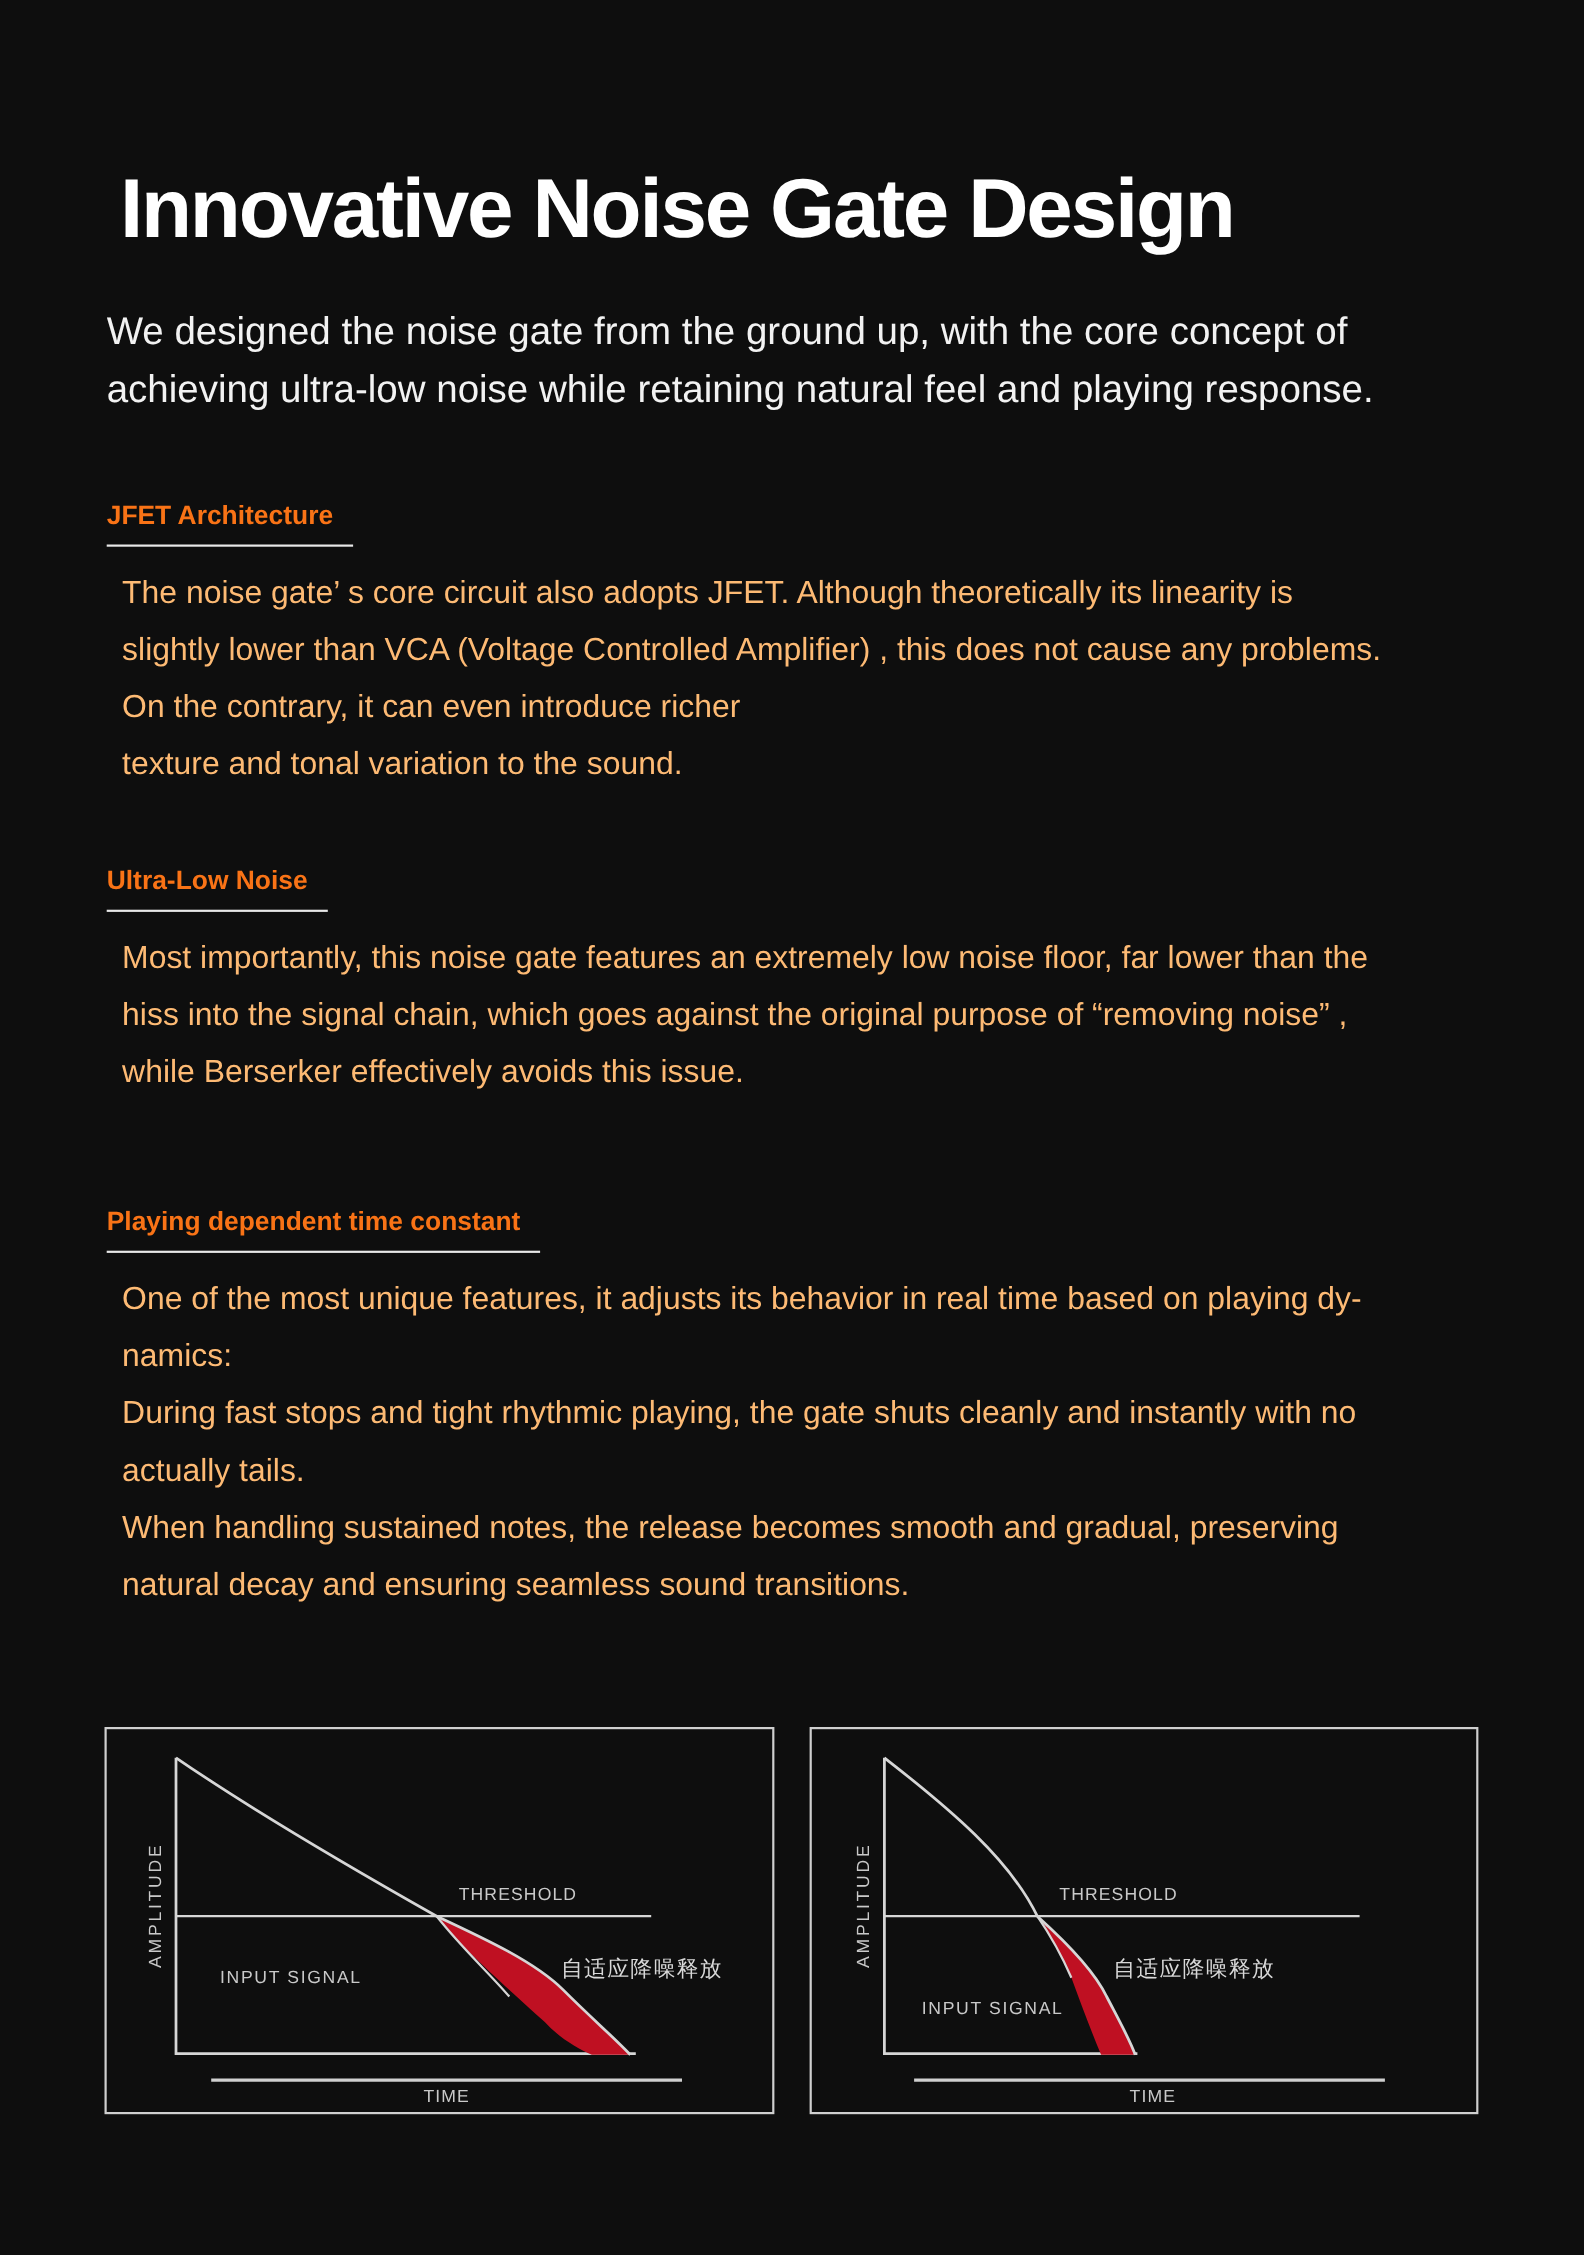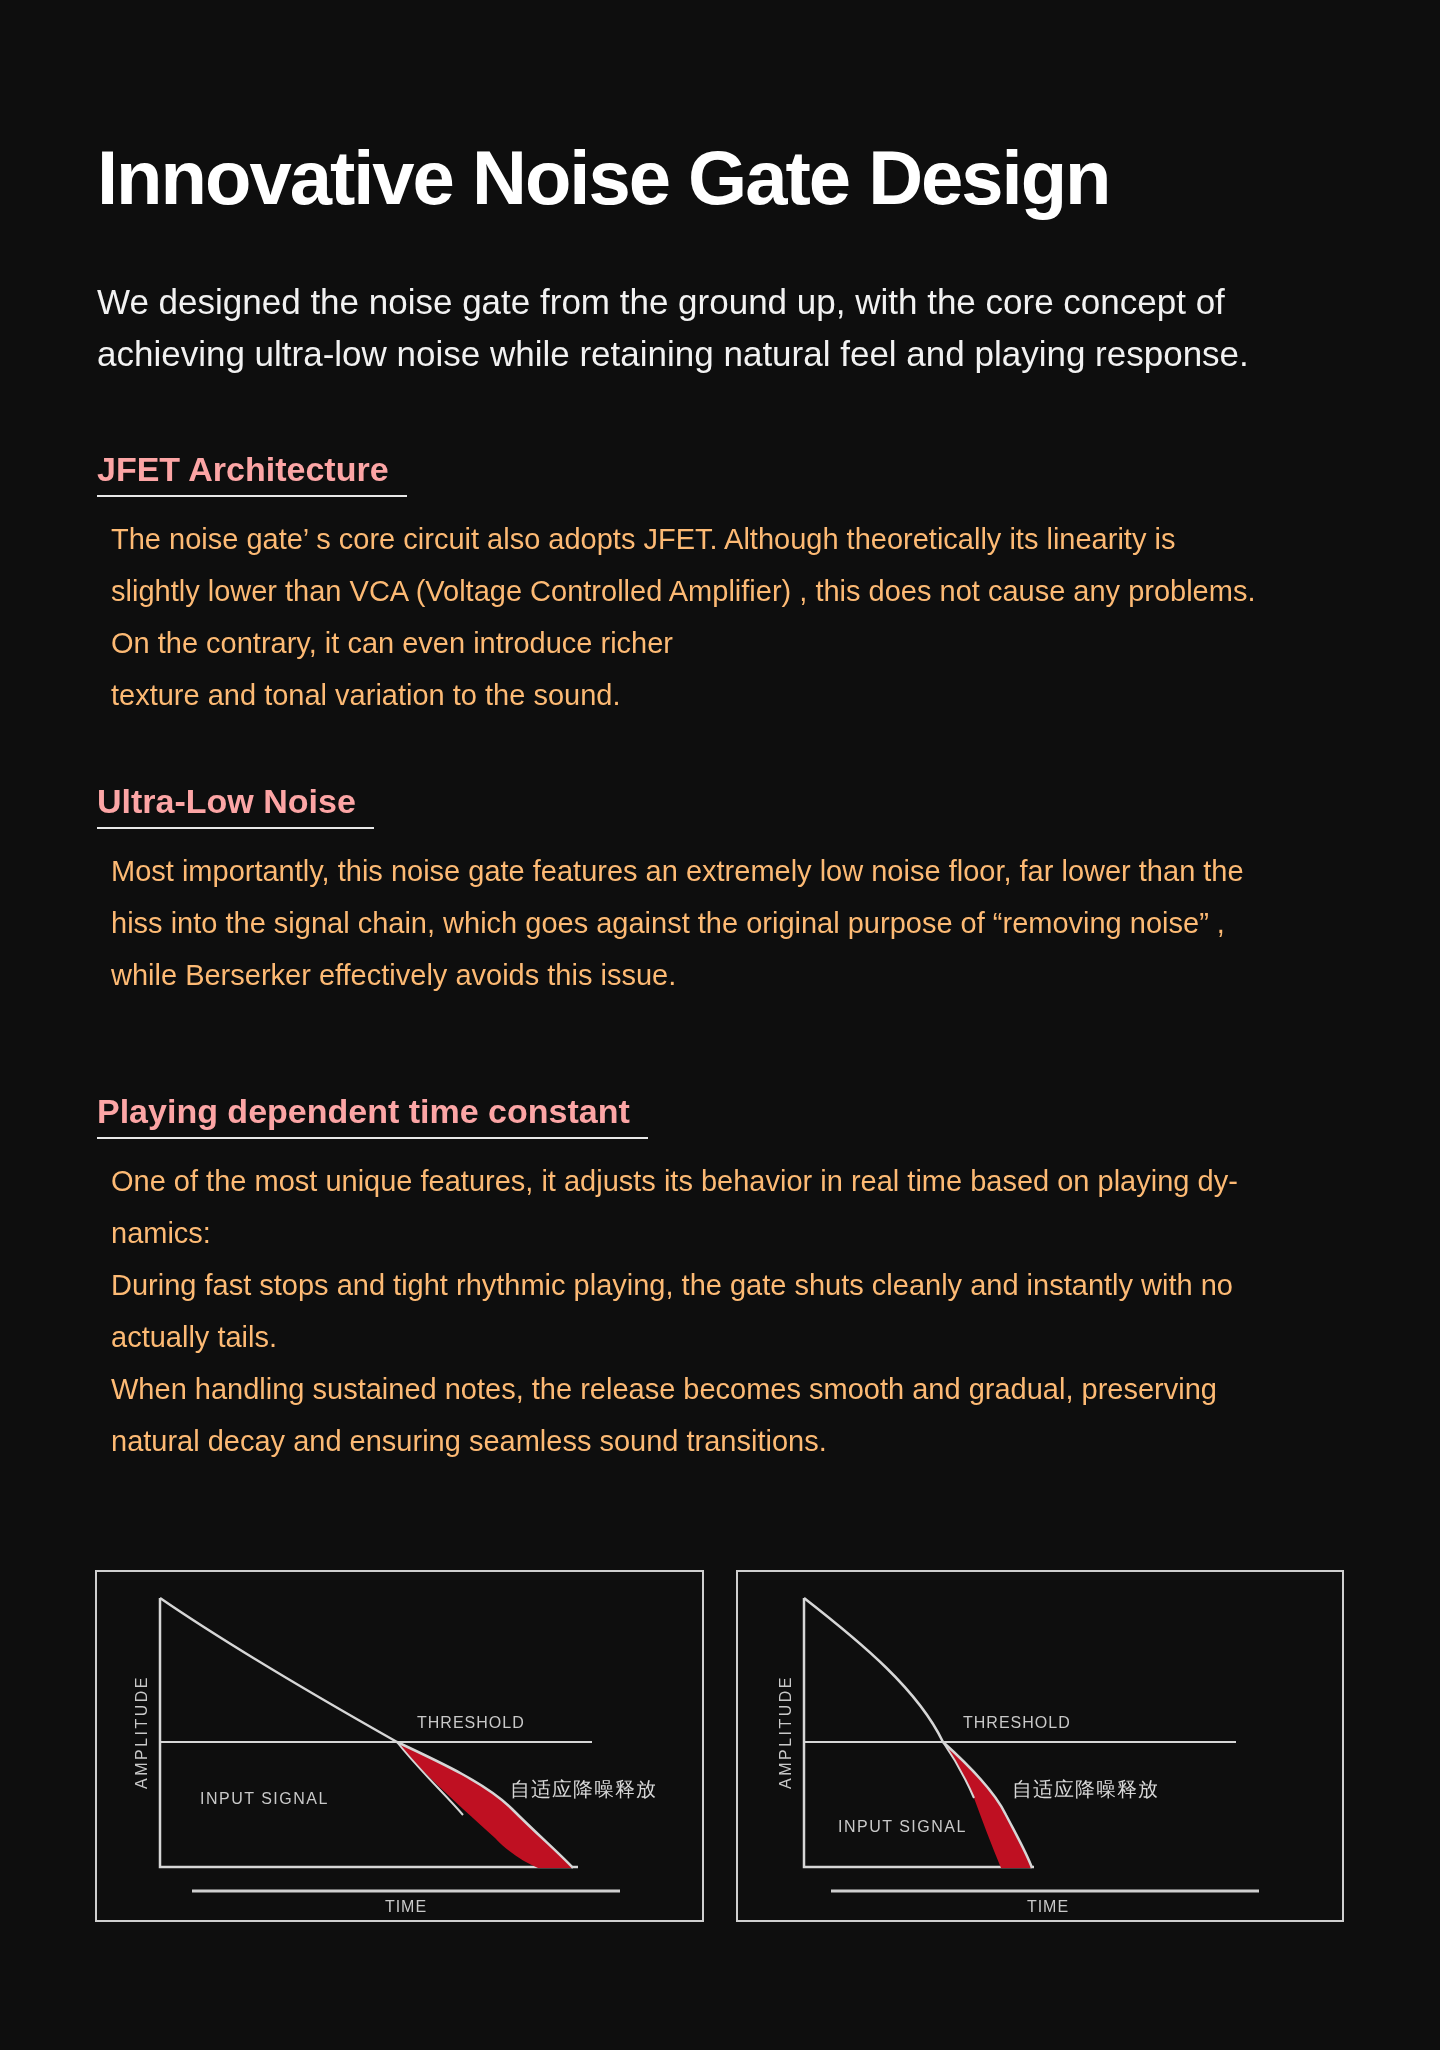--- a/index.html
+++ b/index.html
@@ -1,26 +1,26 @@
 <!DOCTYPE html>
 <html><head>
 <meta charset="utf-8">
 <style>
   html,body{margin:0;padding:0;background:#0e0e0e;}
   .page{
     position:relative;width:1440px;height:2050px;background:#0e0e0e;
     font-family:"Liberation Sans","DejaVu Sans",sans-serif;color:#f1f1f1;overflow:hidden;
   }
   h1.title{
-    position:absolute;left:97px;top:138px;margin:0;
+    position:absolute;left:97px;top:138px;margin:12px;
     font-size:76px;line-height:80px;font-weight:700;letter-spacing:-2px;color:#ffffff;
     white-space:nowrap;
   }
   .intro{position:absolute;left:97px;top:276px;font-size:35px;line-height:52px;color:#f2f2f2;white-space:nowrap;}
-  .section-heading{position:absolute;margin:0;left:97px;font-size:34px;line-height:40px;font-weight:700;color:#fca5a5;white-space:nowrap;}
+  .section-heading{position:absolute;margin:0;left:97px;font-size:24px;line-height:40px;font-weight:700;color:#f97316;white-space:nowrap;}
   .section-heading .hd{display:inline-block;padding:0 18px 6px 0;border-bottom:2px solid #e8e8e8;}
   .para{position:absolute;left:111px;font-size:29px;line-height:52px;color:#fdba74;white-space:nowrap;}
   .line{white-space:nowrap;}
 
   .diagram{
     position:absolute;top:1570px;height:352px;box-sizing:border-box;
     border:2px solid #cfcfcf;background:#0e0e0e;
   }
   .diagram svg{position:absolute;left:0;top:0;}
   .dlabel{

